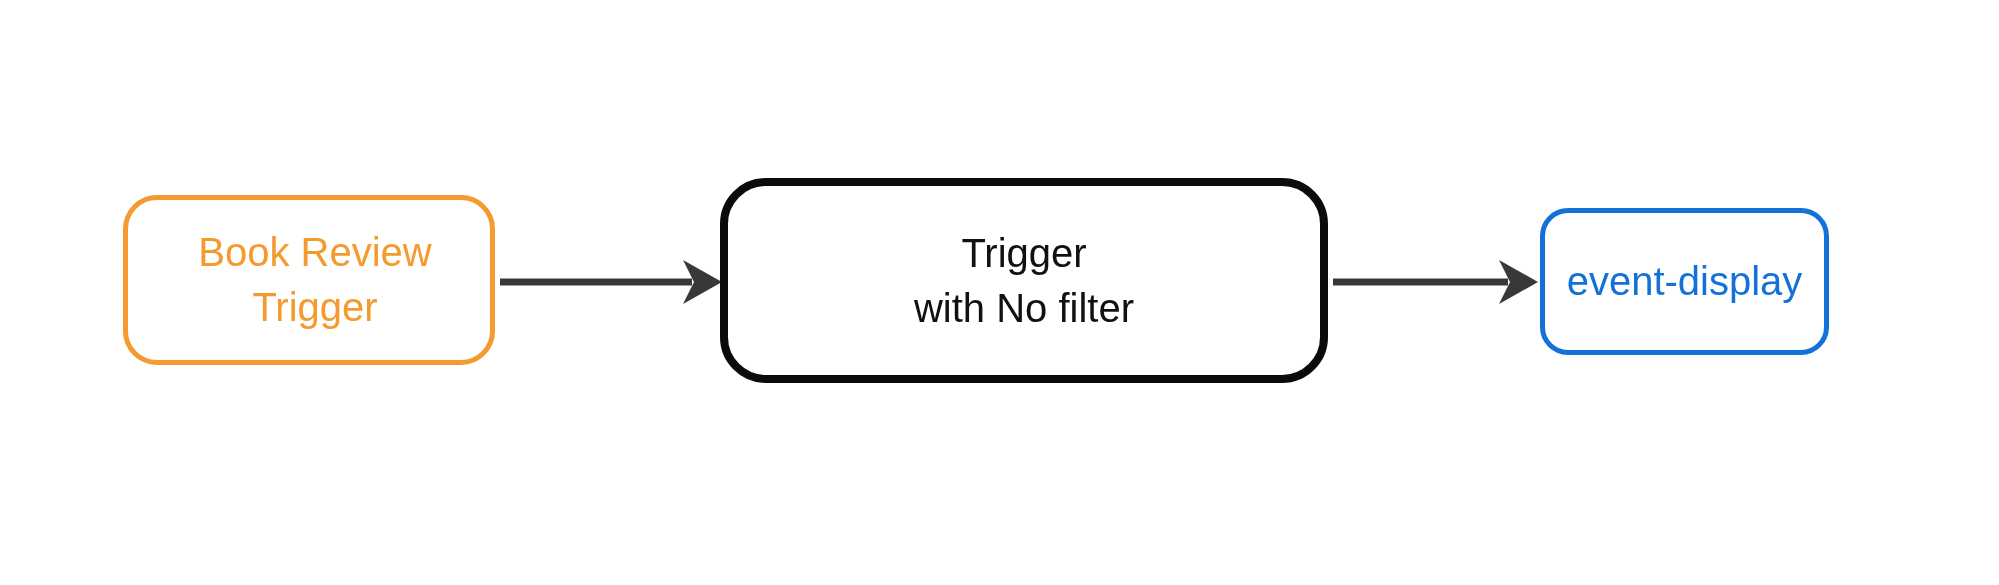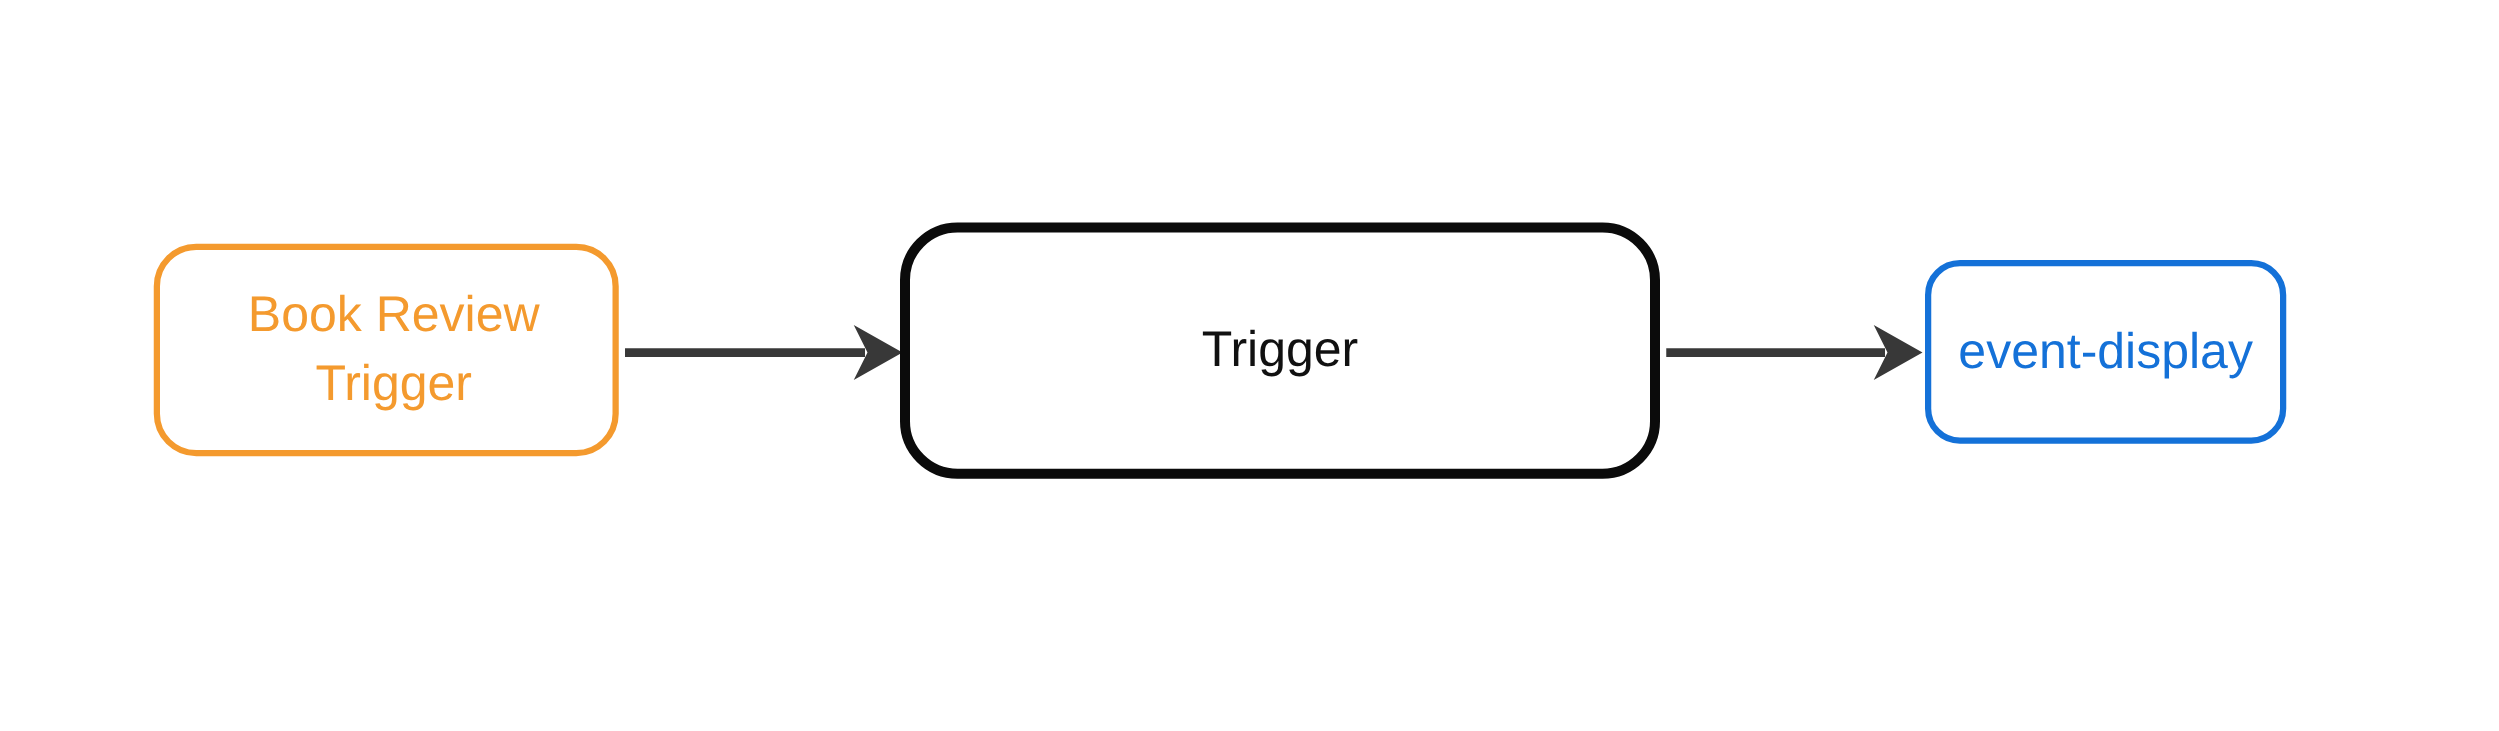--- a/index.html
+++ b/index.html
@@ -84,19 +84,20 @@
     </g>
   </svg>
 
   <div class="node node-broker">
     <div>Book Review</div>
     <div>Trigger</div>
   </div>
 
   <div class="node node-trigger">
     <div>Trigger</div>
+    <div>with No filter</div>
   </div>
 
   <div class="node node-sink">
     <div>event-display</div>
   </div>
 
 </div>
 
 </body></html>

